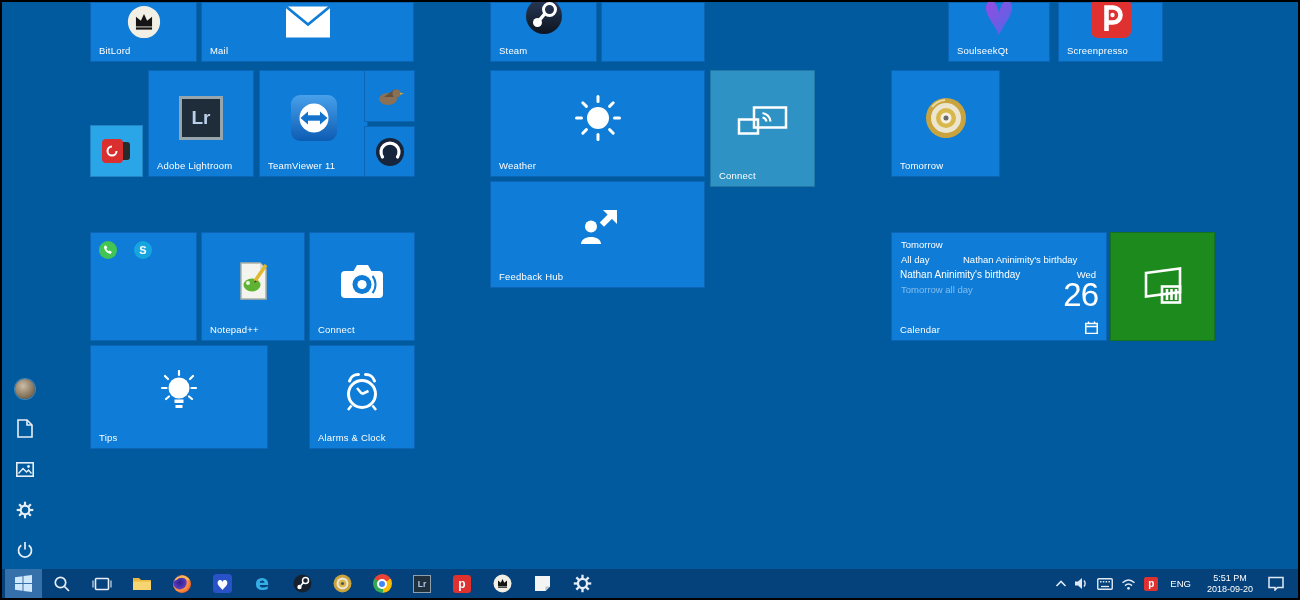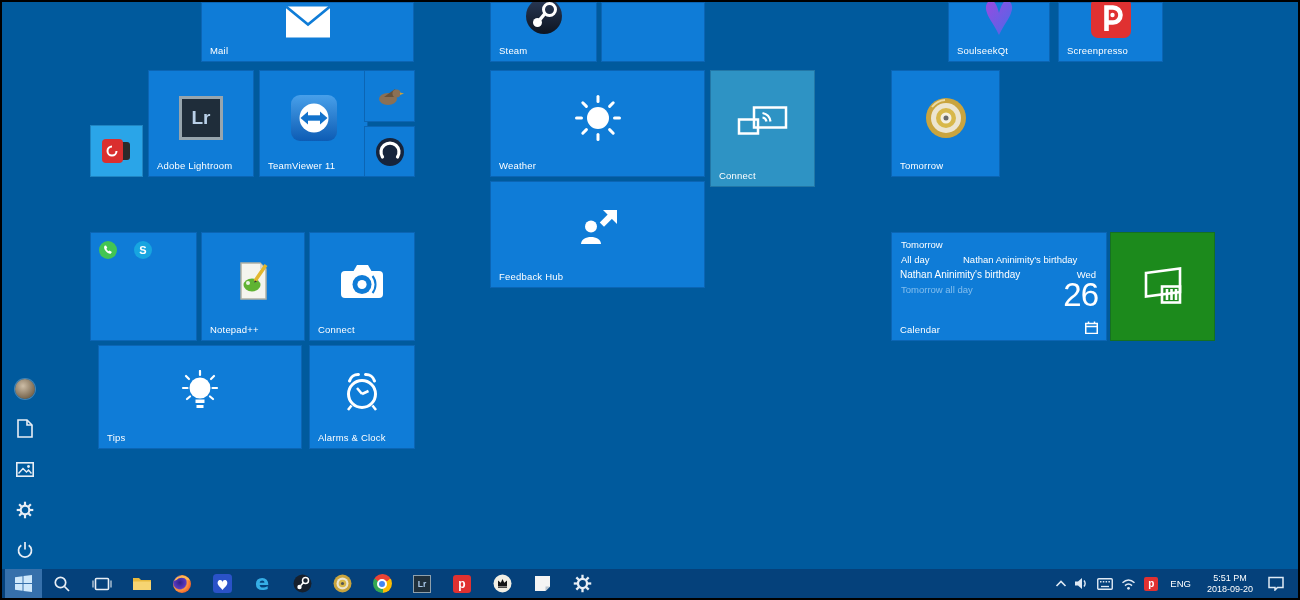--- a/index.html
+++ b/index.html
@@ -76,20 +76,30 @@
       </svg>
     </div>
     <div class="rail-btn" style="top:530px">
       <svg width="18" height="18">
             <path d="M5.3 4.2 A6.5 6.5 0 1 0 12.7 4.2" fill="none" stroke="#e8eef5" stroke-width="1.7"></path>
             <line x1="9" y1="1" x2="9" y2="8.5" stroke="#e8eef5" stroke-width="1.7"></line>
           </svg>
     </div>
   </div>
 
+  <div class="tile" style="left:88px;top:0;width:107px;height:60px">
+    <div class="ticon" style="top:20px">
+      <svg width="34" height="34" viewBox="0 0 38 38">
+            <circle cx="19" cy="19" r="18" fill="#f2efe4"></circle>
+            <path d="M10 24 L10 13 L15.5 17.5 L19 10 L22.5 17.5 L28 13 L28 24 Z" fill="#141414"></path>
+            <rect x="10" y="25" width="18" height="2.5" fill="#141414"></rect>
+          </svg>
+    </div>
+    <span class="tlabel">BitLord</span>
+  </div>
 
   <div class="tile" style="left:199px;top:0;width:213px;height:60px">
     <div class="ticon" style="top:20px">
       <svg width="44" height="33">
             <rect y="1" width="44" height="31" fill="#fff"></rect>
             <path d="M0 1 L22 19 L44 1" fill="none" stroke="#0f7cd7" stroke-width="2.6"></path>
           </svg>
     </div>
     <span class="tlabel">Mail</span>
   </div>
@@ -186,21 +196,21 @@
             <path d="M14 10 L18 3 h11 l4 7 Z" fill="#fff"></path>
             <rect x="2" y="9" width="42" height="27" rx="4" fill="#fff"></rect>
             <circle cx="23" cy="22.5" r="9.5" fill="#0f7cd7"></circle>
             <circle cx="23" cy="22.5" r="4.6" fill="#fff"></circle>
             <path d="M33.5 14 A13.5 13.5 0 0 1 33.5 31" fill="none" stroke="#0f7cd7" stroke-width="2"></path>
           </svg>
     </div>
     <span class="tlabel">Connect</span>
   </div>
 
-  <div class="tile" style="left:96px;top:343px;width:204px;height:104px">
+  <div class="tile" style="left:88px;top:343px;width:178px;height:104px">
     <div class="ticon">
       <svg width="46" height="44">
             <g stroke="#fff" stroke-width="2.2" stroke-linecap="round">
               <line x1="23" y1="1" x2="23" y2="5"></line>
               <line x1="9" y1="6" x2="12" y2="9"></line>
               <line x1="37" y1="6" x2="34" y2="9"></line>
               <line x1="6" y1="18" x2="10.5" y2="18"></line>
               <line x1="40" y1="18" x2="35.5" y2="18"></line>
               <line x1="10" y1="29" x2="13" y2="26.5"></line>
               <line x1="36" y1="29" x2="33" y2="26.5"></line>

